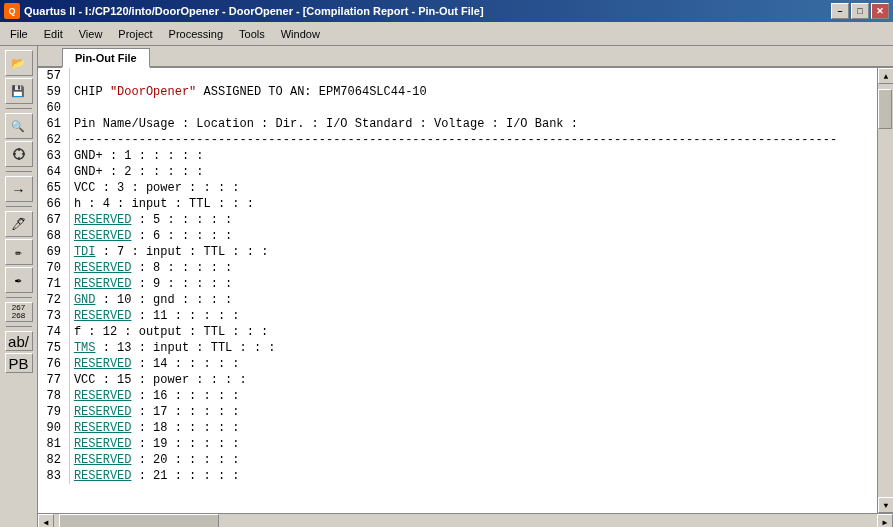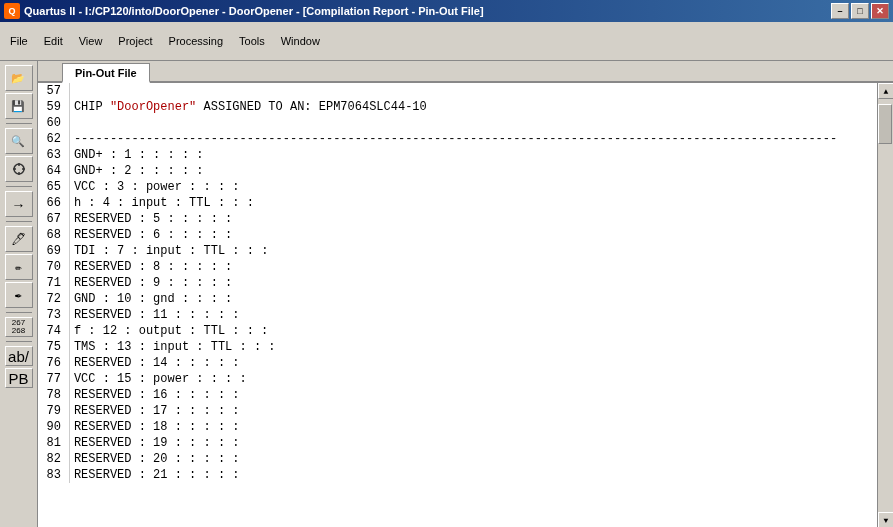--- a/index.html
+++ b/index.html
@@ -59,21 +59,21 @@
       font-size: 9px;
       cursor: pointer;
       color: #000;
       font-family: 'Marlett', sans-serif;
     }
     .title-btn.close { background: #c0504d; color: white; }
 
     
     .menu-bar {
       background: #d4d0c8;
-      height: 39px;
+      height: 24px;
       display: flex;
       align-items: center;
       padding: 0 2px;
       border-bottom: 1px solid #888;
       font-family: 'Tahoma', sans-serif;
       font-size: 11px;
     }
     .menu-item {
       padding: 2px 8px;
       cursor: pointer;
@@ -199,21 +199,21 @@
       padding: 0 8px 0 4px;
       text-align: right;
       min-width: 30px;
       user-select: none;
       border-right: 1px solid #ccc;
     }
     .line-code {
       padding: 0 4px;
       color: #000;
     }
-    .reserved { color: #000000; }
+    .reserved { color: #0f766e; text-decoration: underline; }
     .string-val { color: #aa0000; }
 
     
     .scrollbar-v {
       width: 16px;
       background: #d4d0c8;
       border-left: 1px solid #888;
       display: flex;
       flex-direction: column;
     }
@@ -355,20 +355,24 @@
                   </tr>
                   <tr>
                     <td class="line-num">59</td>
                     <td class="line-code"><span>        CHIP  </span><span class="string-val">"DoorOpener"</span><span>  ASSIGNED TO AN: EPM7064SLC44-10</span></td>
                   </tr>
                   <tr>
                     <td class="line-num">60</td>
                     <td class="line-code"></td>
                   </tr>
                   <tr>
+                    <td class="line-num">61</td>
+                    <td class="line-code"><span>        Pin Name/Usage           : Location  : Dir.    : I/O Standard       : Voltage : I/O Bank :</span></td>
+                  </tr>
+                  <tr>
                     <td class="line-num">62</td>
                     <td class="line-code"><span>        ----------------------------------------------------------------------------------------------------------</span></td>
                   </tr>
                   <tr>
                     <td class="line-num">63</td>
                     <td class="line-code"><span>        GND+                         : 1         :         :                    :         :          :</span></td>
                   </tr>
                   <tr>
                     <td class="line-num">64</td>
                     <td class="line-code"><span>        GND+                         : 2         :         :                    :         :          :</span></td>

